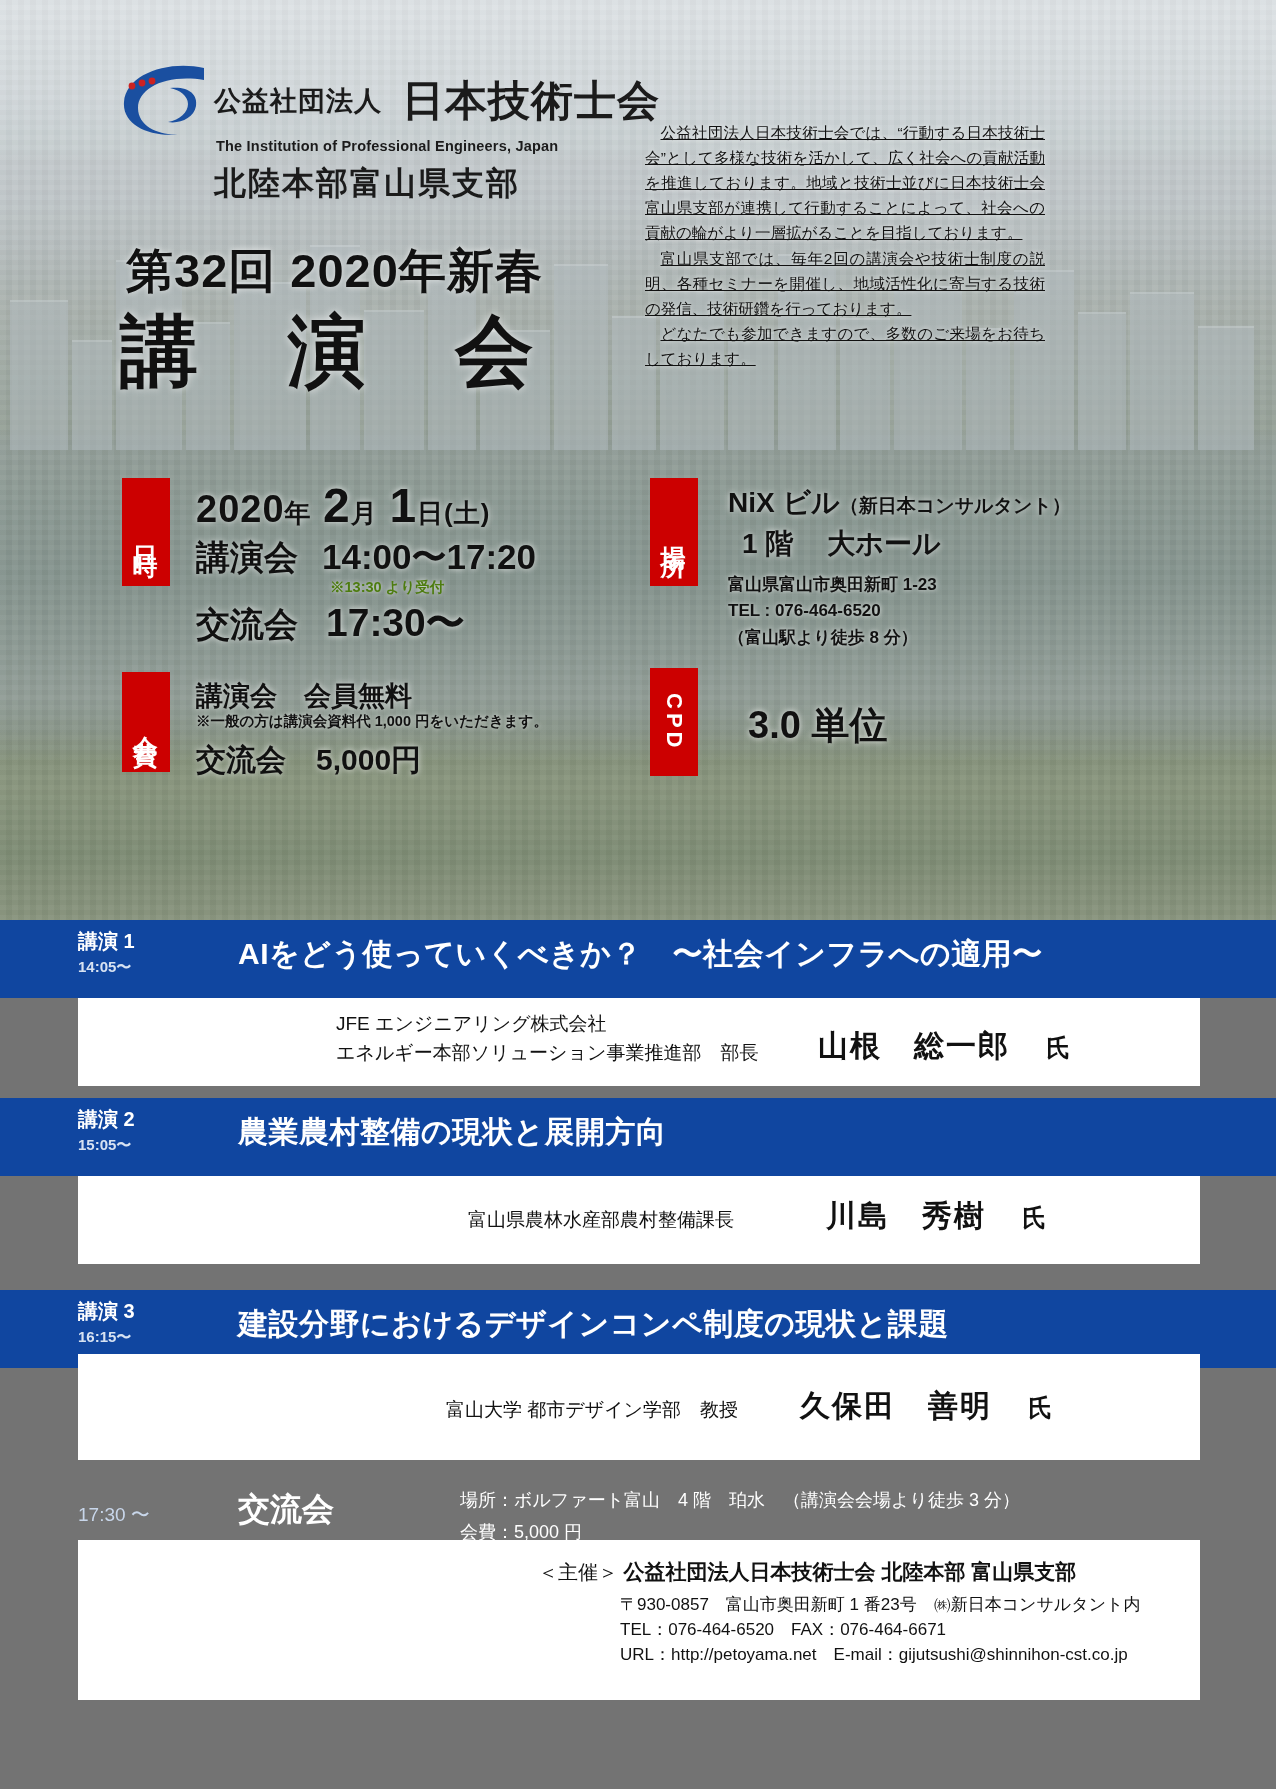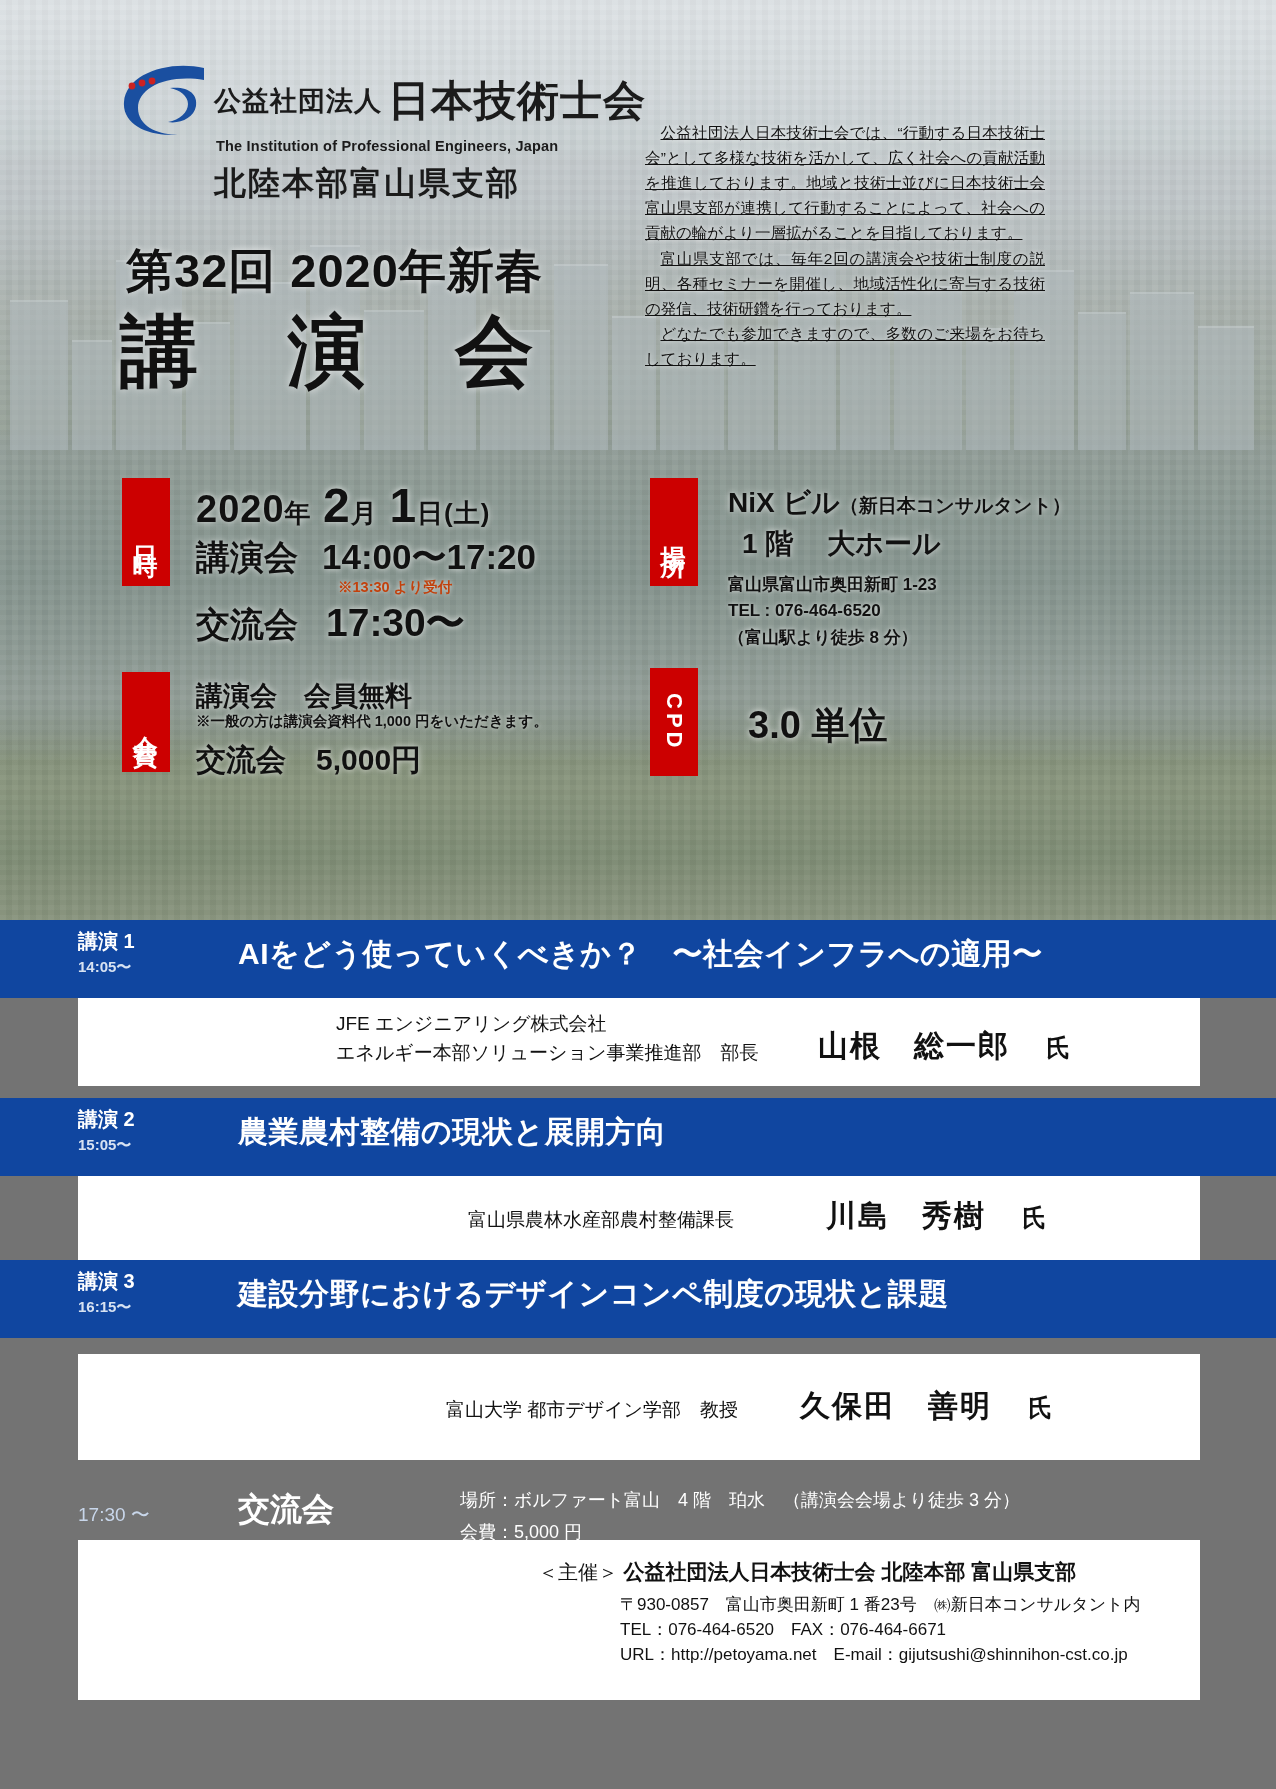--- a/index.html
+++ b/index.html
@@ -61,21 +61,21 @@
   }
   .logo-mark .swoosh {
     position:absolute; left:0; top:4px; width:92px; height:76px;
   }
   .logo-ja-small {
     font-size:27px; font-weight:700; color:#1b1b1b; letter-spacing:1px;
     margin-left:4px;
   }
   .logo-ja-big {
     font-size:42px; font-weight:700; color:#1b1b1b; letter-spacing:1px;
-    margin-left:6px;
+    margin-left:20px;
   }
   .logo-en {
     font-size:14.5px; font-weight:700; color:#1b1b1b; letter-spacing:.2px;
     margin-left:98px; margin-top:-4px;
   }
   .logo-branch {
     font-size:32px; font-weight:700; color:#1b1b1b; letter-spacing:2px;
     margin-left:96px; margin-top:8px;
   }
   
@@ -105,21 +105,21 @@
     display:flex; align-items:center; justify-content:center;
     writing-mode: vertical-rl;
     font-weight:700; letter-spacing:6px;
   }
   
   .vlabel-date { left:122px; top:478px; width:48px; height:108px; font-size:25px; }
   .date-line1 { position:absolute; left:196px; top:478px; font-size:38px; font-weight:700; color:#111; letter-spacing:1px; text-shadow:0 0 6px rgba(255,255,255,.8); }
   .date-line1 b { font-size:48px; }
   .date-line2 { position:absolute; left:196px; top:534px; font-size:34px; font-weight:700; color:#111; text-shadow:0 0 6px rgba(255,255,255,.8); }
   .date-line2 .t { font-size:35px; margin-left:24px;}
-  .date-note { position:absolute; left:338px; top:578px; font-size:14.5px; color:#c2410c; font-weight:700; text-shadow:0 0 5px rgba(255,255,255,.8); }
+  .date-note { position:absolute; left:330px; top:578px; font-size:14.5px; color:#4d7c0f; font-weight:700; text-shadow:0 0 5px rgba(255,255,255,.8); }
   .date-line3 { position:absolute; left:196px; top:596px; font-size:34px; font-weight:700; color:#111; text-shadow:0 0 6px rgba(255,255,255,.8); }
   .date-line3 .t { font-size:39px; margin-left:28px;}
   
   .vlabel-fee { left:122px; top:672px; width:48px; height:100px; font-size:25px; }
   .fee-line1 { position:absolute; left:196px; top:678px; font-size:27px; font-weight:700; color:#111; text-shadow:0 0 6px rgba(255,255,255,.8); }
   .fee-note { position:absolute; left:196px; top:712px; font-size:14.5px; font-weight:700; color:#111; text-shadow:0 0 5px rgba(255,255,255,.8); }
   .fee-line2 { position:absolute; left:196px; top:740px; font-size:30px; font-weight:700; color:#111; text-shadow:0 0 6px rgba(255,255,255,.8); }
   
   .vlabel-place { left:650px; top:478px; width:48px; height:108px; font-size:25px; }
   .place-line1 { position:absolute; left:728px; top:484px; font-size:28px; font-weight:700; color:#111; text-shadow:0 0 6px rgba(255,255,255,.8); }
@@ -291,21 +291,21 @@
     <div class="lec-body" style="top:246px; height:88px">
       <div class="lec-aff" style="left:390px; top:30px">
         <div>富山県農林水産部農村整備課長</div>
       </div>
       <div class="lec-name" style="left:748px; top:20px">
         <span>川島　秀樹</span>
         <span class="suffix" style="margin-left:26px">氏</span>
       </div>
     </div>
 
-    <div class="lec-head" style="top:330px">
+    <div class="lec-head" style="top:360px">
       <div class="lec-no">講演 3</div>
       <div class="lec-time">16:15〜</div>
       <div class="lec-title">建設分野におけるデザインコンペ制度の現状と課題</div>
     </div>
     <div class="lec-body" style="top:424px; height:106px">
       <div class="lec-aff" style="left:368px; top:42px">
         <div>富山大学 都市デザイン学部　教授</div>
       </div>
       <div class="lec-name" style="left:722px; top:32px">
         <span>久保田　善明</span>

